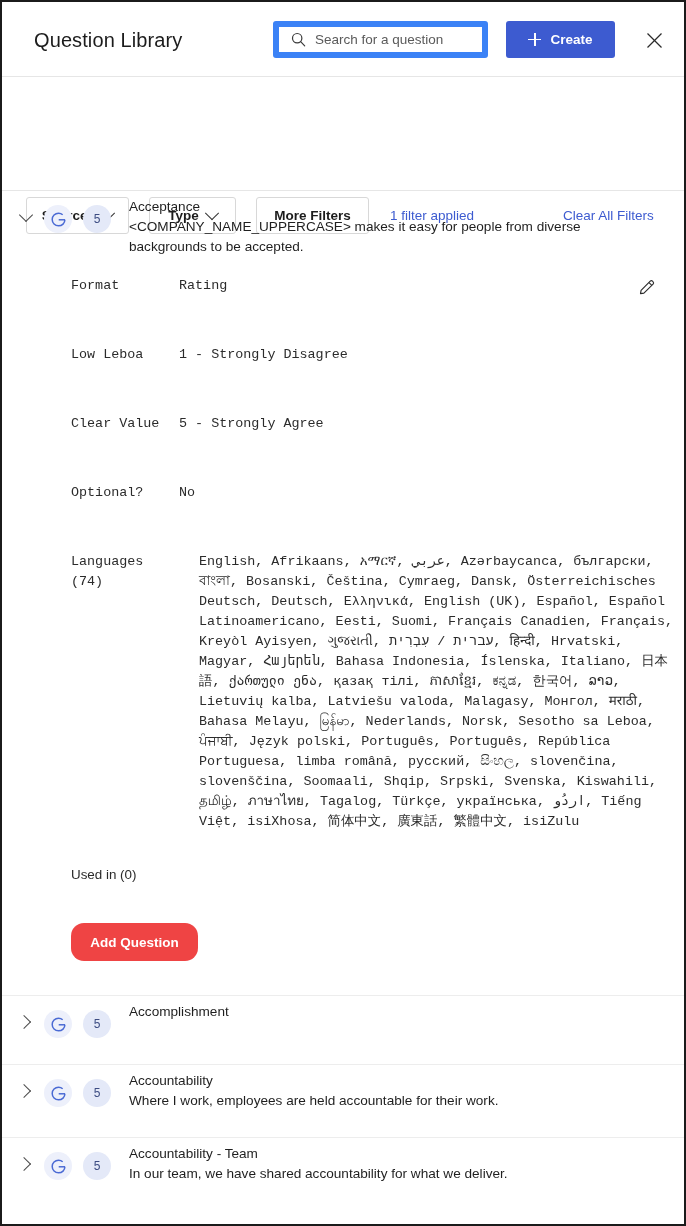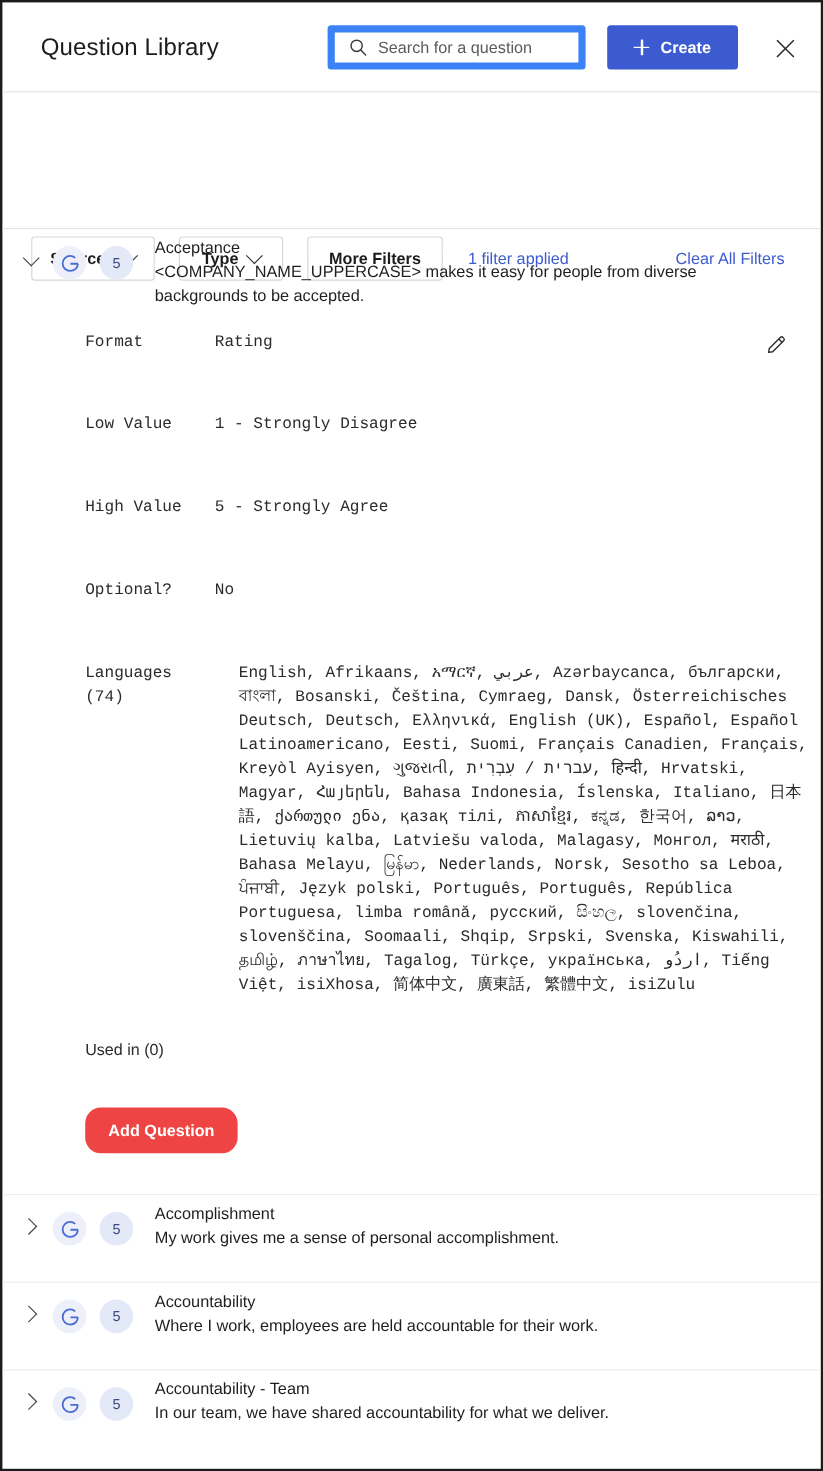--- a/index.html
+++ b/index.html
@@ -356,25 +356,25 @@
           <path d="M2.2 13.1 11.9 3.4a1.7 1.7 0 0 1 2.4 0l.6.6a1.7 1.7 0 0 1 0 2.4L5.2 16 1.6 16.6z" fill="none" stroke="#2b2b2b" stroke-width="1.2" stroke-linejoin="round"></path>
           <line x1="10.6" y1="4.8" x2="13.6" y2="7.8" stroke="#2b2b2b" stroke-width="1.2"></line>
         </svg>
       </button>
 
       <div class="drow">
         <div class="dlabel">Format</div>
         <div class="dvalue">Rating</div>
       </div>
       <div class="drow">
-        <div class="dlabel">Low Value</div>
+        <div class="dlabel">Low Leboa</div>
         <div class="dvalue">1 - Strongly Disagree</div>
       </div>
       <div class="drow">
-        <div class="dlabel">High Value</div>
+        <div class="dlabel">Clear Value</div>
         <div class="dvalue">5 - Strongly Agree</div>
       </div>
       <div class="drow">
         <div class="dlabel">Optional?</div>
         <div class="dvalue">No</div>
       </div>
 
       <div class="drow lang">
         <div class="dlabel">Languages (74)</div>
         <div class="dvalue">English, Afrikaans, አማርኛ, عربي, Azərbaycanca, български, বাংলা, Bosanski, Čeština, Cymraeg, Dansk, Österreichisches Deutsch, Deutsch, Ελληνικά, English (UK), Español, Español Latinoamericano, Eesti, Suomi, Français Canadien, Français, Kreyòl Ayisyen, ગુજરાતી, עברית / עִבְרִית, हिन्दी, Hrvatski, Magyar, Հայերեն, Bahasa Indonesia, Íslenska, Italiano, 日本語, ქართული ენა, қазақ тілі, ភាសាខ្មែរ, ಕನ್ನಡ, 한국어, ລາວ, Lietuvių kalba, Latviešu valoda, Malagasy, Монгол, मराठी, Bahasa Melayu, မြန်မာ, Nederlands, Norsk, Sesotho sa Leboa, ਪੰਜਾਬੀ, Język polski, Português, Português, República Portuguesa, limba română, русский, සිංහල, slovenčina, slovenščina, Soomaali, Shqip, Srpski, Svenska, Kiswahili, தமிழ், ภาษาไทย, Tagalog, Türkçe, українська, اردُو, Tiếng Việt, isiXhosa, 简体中文, 廣東話, 繁體中文, isiZulu</div>
@@ -393,21 +393,20 @@
       </button>
       <span class="g-badge">
         <svg width="17" height="17" viewBox="0 0 24 24">
           <path fill="none" stroke="#4a6ad4" stroke-width="2.1" d="M21 12.3c0 5-3.9 8.6-9 8.6A8.9 8.9 0 1 1 12 3.1c2.4 0 4.4.9 5.9 2.3"></path>
           <line x1="12.3" y1="12.4" x2="21.2" y2="12.4" stroke="#4a6ad4" stroke-width="2.1"></line>
         </svg>
       </span>
       <span class="num-badge">5</span>
       <div class="q-text-wrap">
         <div class="q-title">Accomplishment</div>
-        <div class="q-body">My work gives me a sense of personal accomplishment.</div>
       </div>
     </div>
     <div class="collapsed-pad"></div>
   </div>
 
   <div class="q-item">
     <div class="q-head">
       <button class="chev-btn right">
         <i></i>
       </button>

